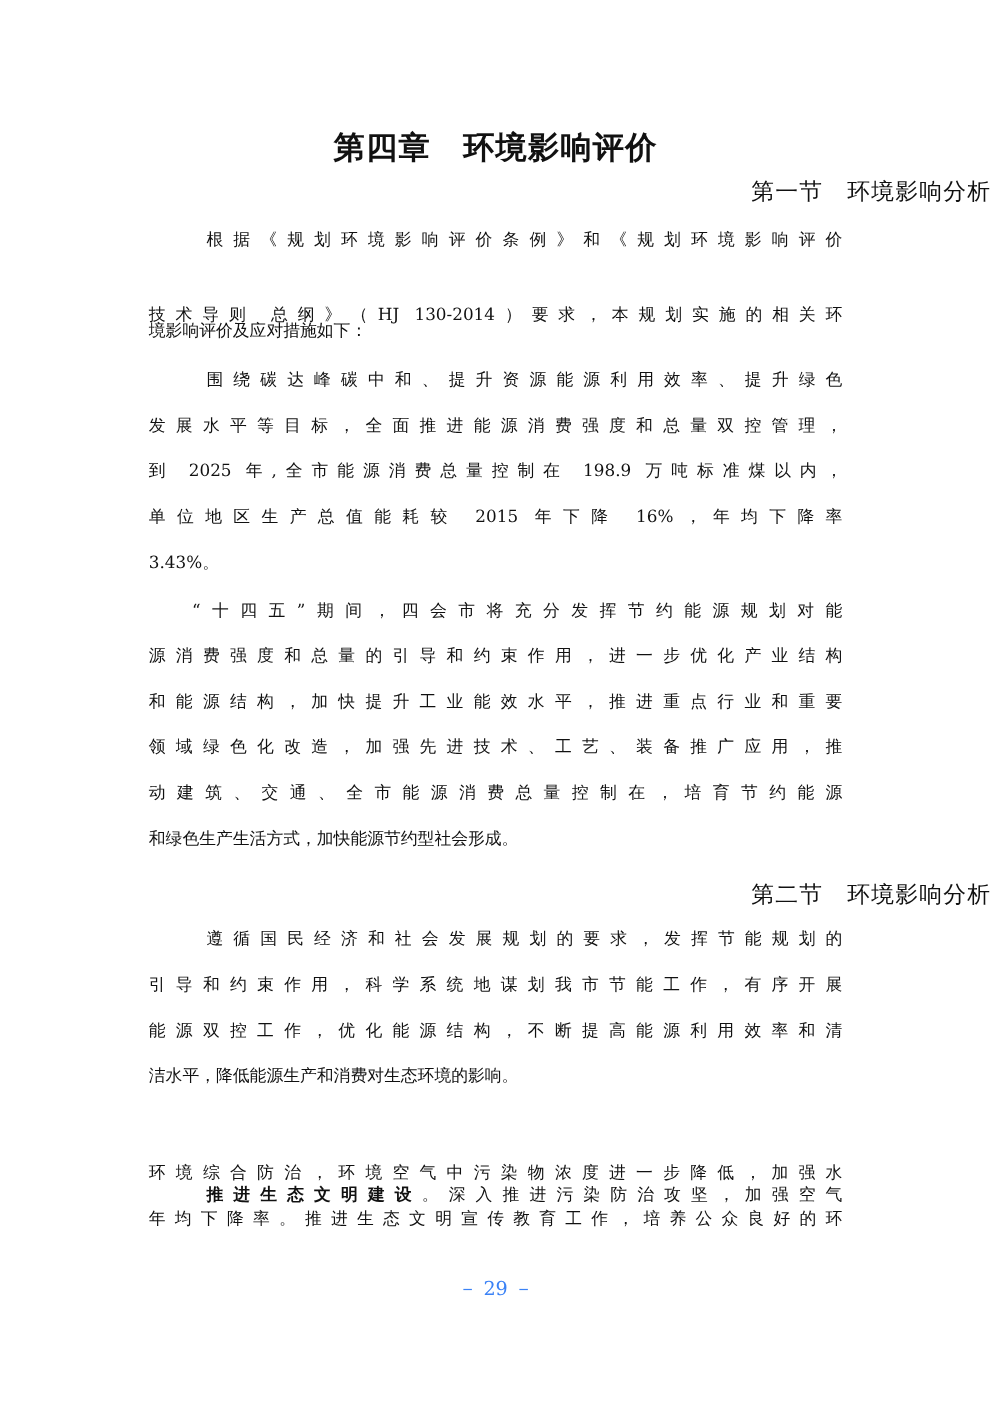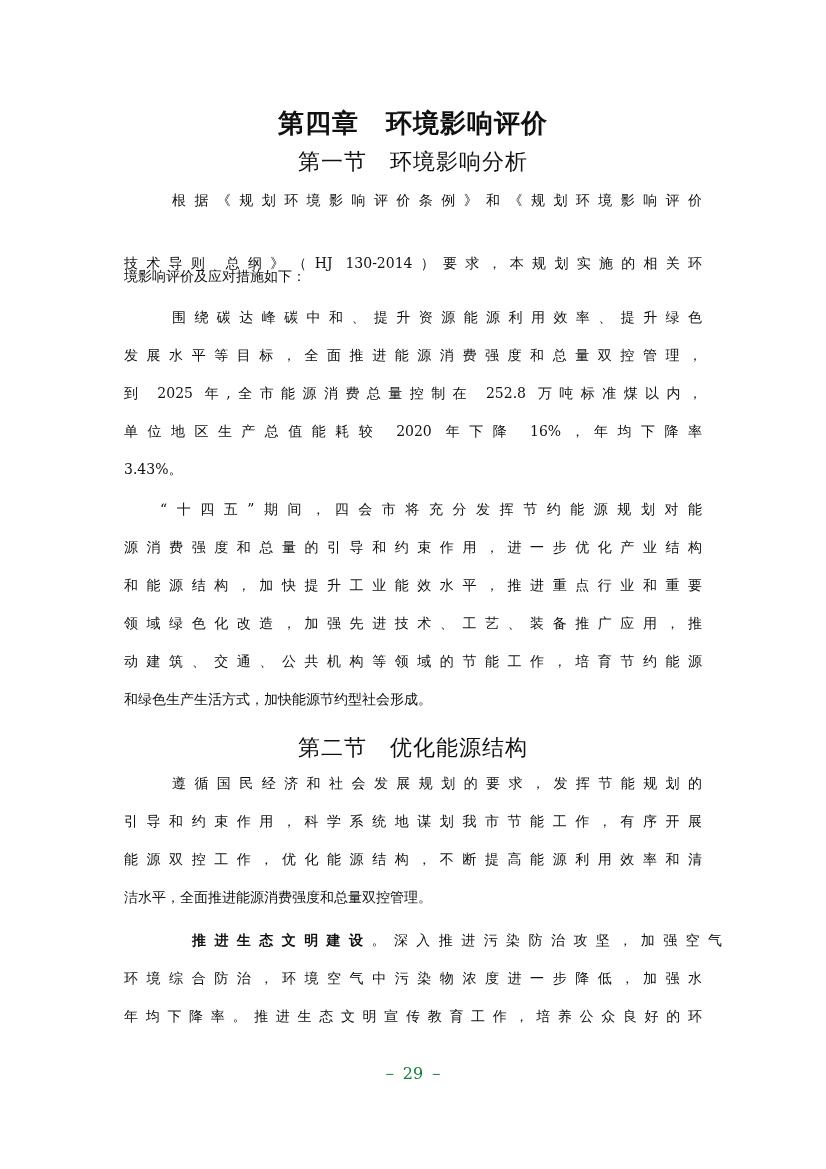--- a/index.html
+++ b/index.html
@@ -2,61 +2,61 @@
 <html><head>
 <meta charset="utf-8">
 <style>
   html, body { margin: 0; padding: 0; background: #ffffff; }
   body { width: 826px; height: 1169px; position: relative; overflow: hidden;
          font-family: "DejaVu Serif", "Liberation Serif", serif; color: #111; }
   .page { position: absolute; left: 0; top: 0; width: 826px; height: 1016px; background: #fff; }
   .chapter-title { position: absolute; left: 0; width: 826px; top: 106px; text-align: center;
                    font-family: "DejaVu Sans", "Liberation Sans", sans-serif; font-weight: bold;
                    font-size: 26px; letter-spacing: 1px; white-space: pre; }
-  .section-title { position: absolute; left: 0; width: 826px; text-align: center;
-                   font-size: 22px; white-space: pre; letter-spacing: 1px; }
+  .section-title { position: absolute; left: 0; width: 826px; text-align: right;
+                   font-size: 19px; white-space: pre; letter-spacing: 1px; }
   .line { position: absolute; left: 124px; width: 578px; font-size: 14px; line-height: 24px;
           white-space: nowrap; text-align: justify; text-align-last: justify; }
   .line.indent { left: 172px; width: 530px; }
   .line.last { text-align-last: left; }
   .bold { font-family: "DejaVu Sans", "Liberation Sans", sans-serif; font-weight: bold; }
   .page-number { position: absolute; left: 0; width: 826px; top: 1064px; text-align: center;
-                 font-size: 16px; color: #15803d; }
+                 font-size: 16px; color: #3b82f6; }
 </style>
 </head>
 <body>
 
 <div class="page">
 
   <div class="chapter-title">第四章　环境影响评价</div>
 
   <div class="section-title" style="top:147px;">第一节　环境影响分析</div>
 
   <div class="line indent" style="top:188px;">根据《规划环境影响评价条例》和《规划环境影响评价</div>
   <div class="line" style="top:227px;margin-top:24px;">技术导则 总纲》（HJ 130-2014）要求，本规划实施的相关环</div>
   <div class="line last" style="top:265px;font-family:Liberation Serif, serif;">境影响评价及应对措施如下：</div>
 
   <div class="line indent" style="top:305px;">围绕碳达峰碳中和、提升资源能源利用效率、提升绿色</div>
   <div class="line" style="top:343px;">发展水平等目标，全面推进能源消费强度和总量双控管理，</div>
-  <div class="line" style="top:381px;">到 2025 年,全市能源消费总量控制在 252.8 万吨标准煤以内，</div>
-  <div class="line" style="top:419px;">单位地区生产总值能耗较 2020 年下降 16%，年均下降率</div>
+  <div class="line" style="top:381px;">到 2025 年,全市能源消费总量控制在 198.9 万吨标准煤以内，</div>
+  <div class="line" style="top:419px;">单位地区生产总值能耗较 2015 年下降 16%，年均下降率</div>
   <div class="line last" style="top:457px;">3.43%。</div>
 
   <div class="line indent" style="top:497px; left:160px; width:542px;">“十四五”期间，四会市将充分发挥节约能源规划对能</div>
   <div class="line" style="top:535px;">源消费强度和总量的引导和约束作用，进一步优化产业结构</div>
   <div class="line" style="top:611px;">领域绿色化改造，加强先进技术、工艺、装备推广应用，推</div>
   <div class="line" style="top:573px;">和能源结构，加快提升工业能效水平，推进重点行业和重要</div>
-  <div class="line" style="top:649px;">动建筑、交通、公共机构等领域的节能工作，培育节约能源</div>
+  <div class="line" style="top:649px;">动建筑、交通、全市能源消费总量控制在，培育节约能源</div>
   <div class="line last" style="top:687px;">和绿色生产生活方式，加快能源节约型社会形成。</div>
 
-  <div class="section-title" style="top:733px;">第二节　优化能源结构</div>
+  <div class="section-title" style="top:733px;">第二节　环境影响分析</div>
 
   <div class="line indent" style="top:771px;">遵循国民经济和社会发展规划的要求，发挥节能规划的</div>
   <div class="line" style="top:809px;">引导和约束作用，科学系统地谋划我市节能工作，有序开展</div>
   <div class="line" style="top:847px;">能源双控工作，优化能源结构，不断提高能源利用效率和清</div>
-  <div class="line last" style="top:885px;">洁水平，全面推进能源消费强度和总量双控管理。</div>
+  <div class="line last" style="top:885px;">洁水平，降低能源生产和消费对生态环境的影响。</div>
 
-  <div class="line indent" style="top:928px;margin-left:20px;"><span class="bold">推进生态文明建设</span><span>。深入推进污染防治攻坚，加强空气</span></div>
+  <div class="line indent" style="top:984px;"><span class="bold">推进生态文明建设</span><span>。深入推进污染防治攻坚，加强空气</span></div>
   <div class="line" style="top:966px;">环境综合防治，环境空气中污染物浓度进一步降低，加强水</div>
   <div class="line" style="top:1004px;">年均下降率。推进生态文明宣传教育工作，培养公众良好的环</div>
 
   <div class="page-number">－ 29 －</div>
 </div>
 
 </body></html>

